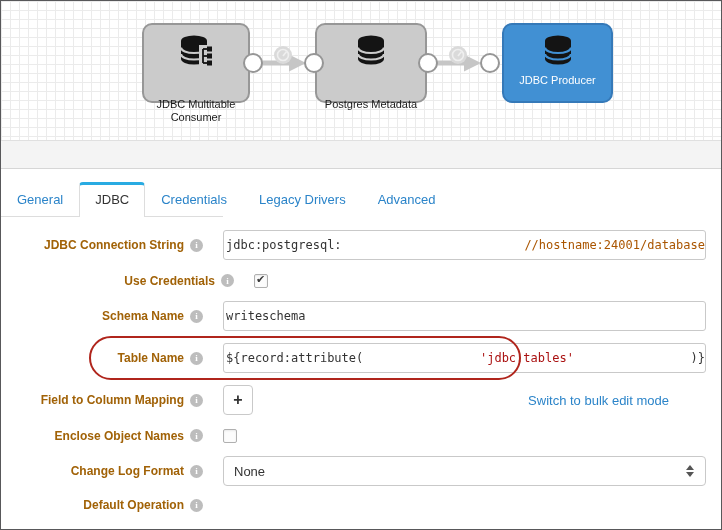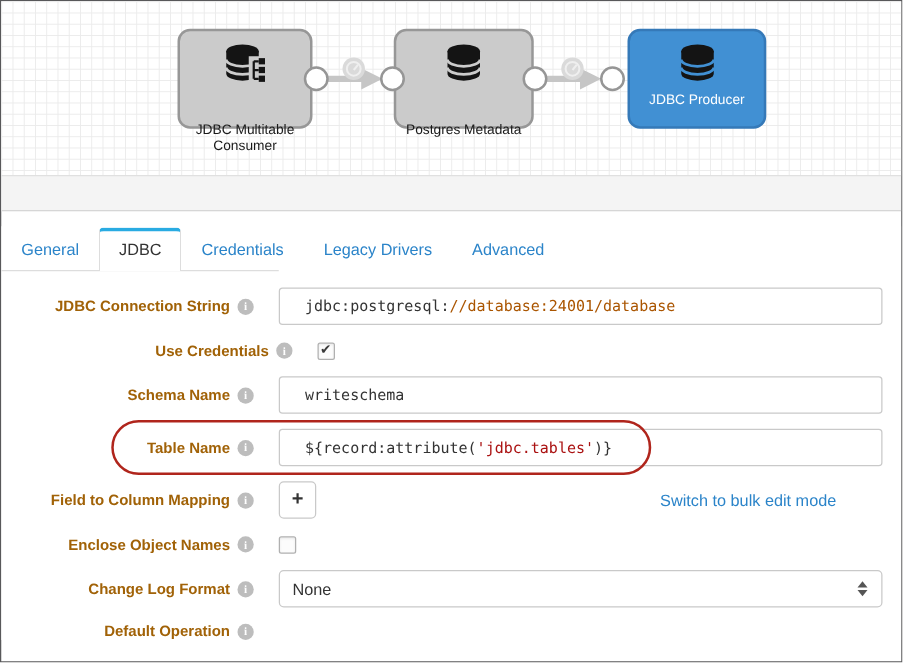--- a/index.html
+++ b/index.html
@@ -67,21 +67,21 @@
   .info {
     width:13px; height:13px; border-radius:50%; background:#bdbdbd; flex:none;
     color:#fff; font-size:9px; font-weight:bold; font-family:"Liberation Serif", serif;
     display:inline-flex; align-items:center; justify-content:center; cursor:pointer;
   }
   .info::after { content:"i"; }
   .control-col { margin-left:20px; flex:1; max-width:483px; position:relative; }
 
   .text-input {
     width:483px; height:30px; border:1px solid #c9c9c9; border-radius:3px; background:#fff;
-    display:flex; align-items:center; padding-left:20px; cursor:text;
+    display:flex; align-items:center; padding-left:2px; cursor:text;justify-content:space-between;
   }
   .code { font-family:"DejaVu Sans Mono", monospace; font-size:12px; color:#333; white-space:pre; }
 
   .checkbox {
     width:14px; height:14px; border:1px solid #b0b0b0; border-radius:2px; background:#fcfcfc;
     position:relative; cursor:pointer; box-shadow:inset 0 1px 2px rgba(0,0,0,.08);
   }
   .checkbox.checked::after {
     content:"\2714"; position:absolute; left:1px; top:-2px; font-size:11px; color:#3a3a3a;
   }
@@ -210,21 +210,21 @@
     <div class="form">
 
       <div class="form-row">
         <div class="label-col">
           <span class="flabel">JDBC Connection String</span>
           <span class="info"></span>
         </div>
         <div class="control-col">
           <div class="text-input code">
             <span style="color: rgb(51, 51, 51);">jdbc:postgresql:</span>
-            <span style="color: rgb(170, 85, 0);">//database:24001/database</span>
+            <span style="color: rgb(170, 85, 0);">//hostname:24001/database</span>
           </div>
         </div>
       </div>
 
       <div class="form-row" style="height:17px;margin-left:31px;">
         <div class="label-col">
           <span class="flabel">Use Credentials</span>
           <span class="info"></span>
         </div>
         <div class="control-col">

